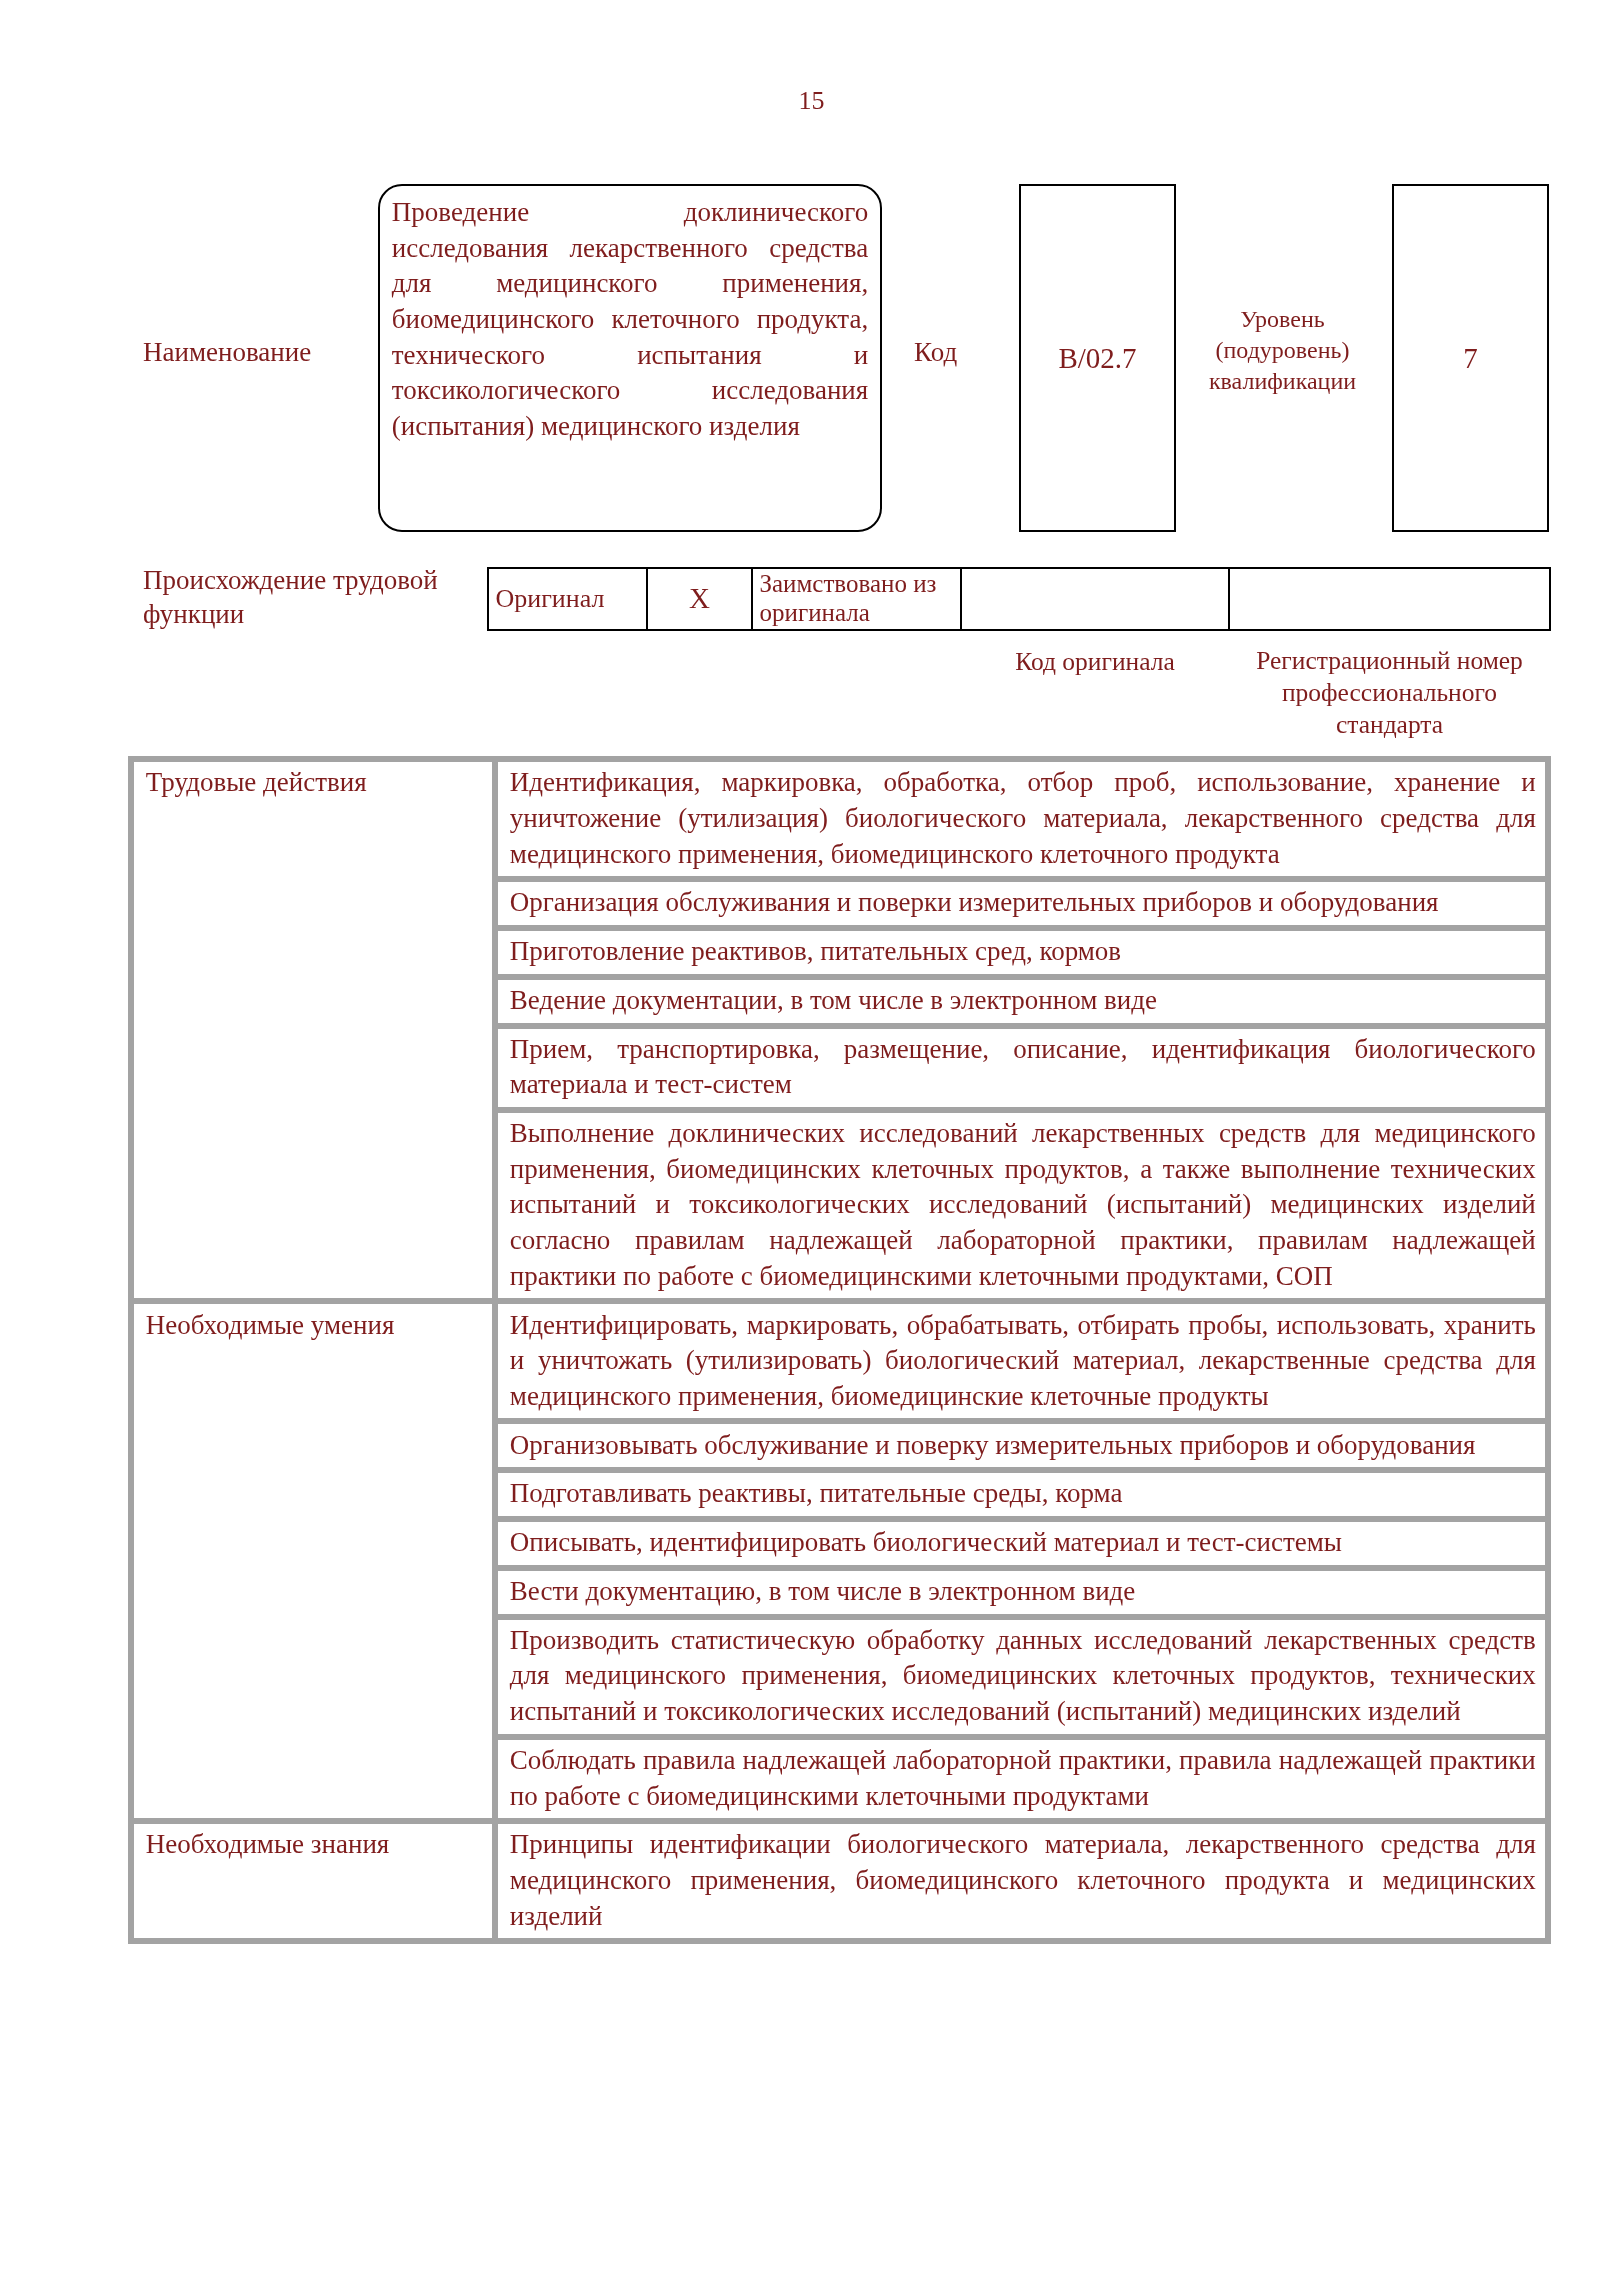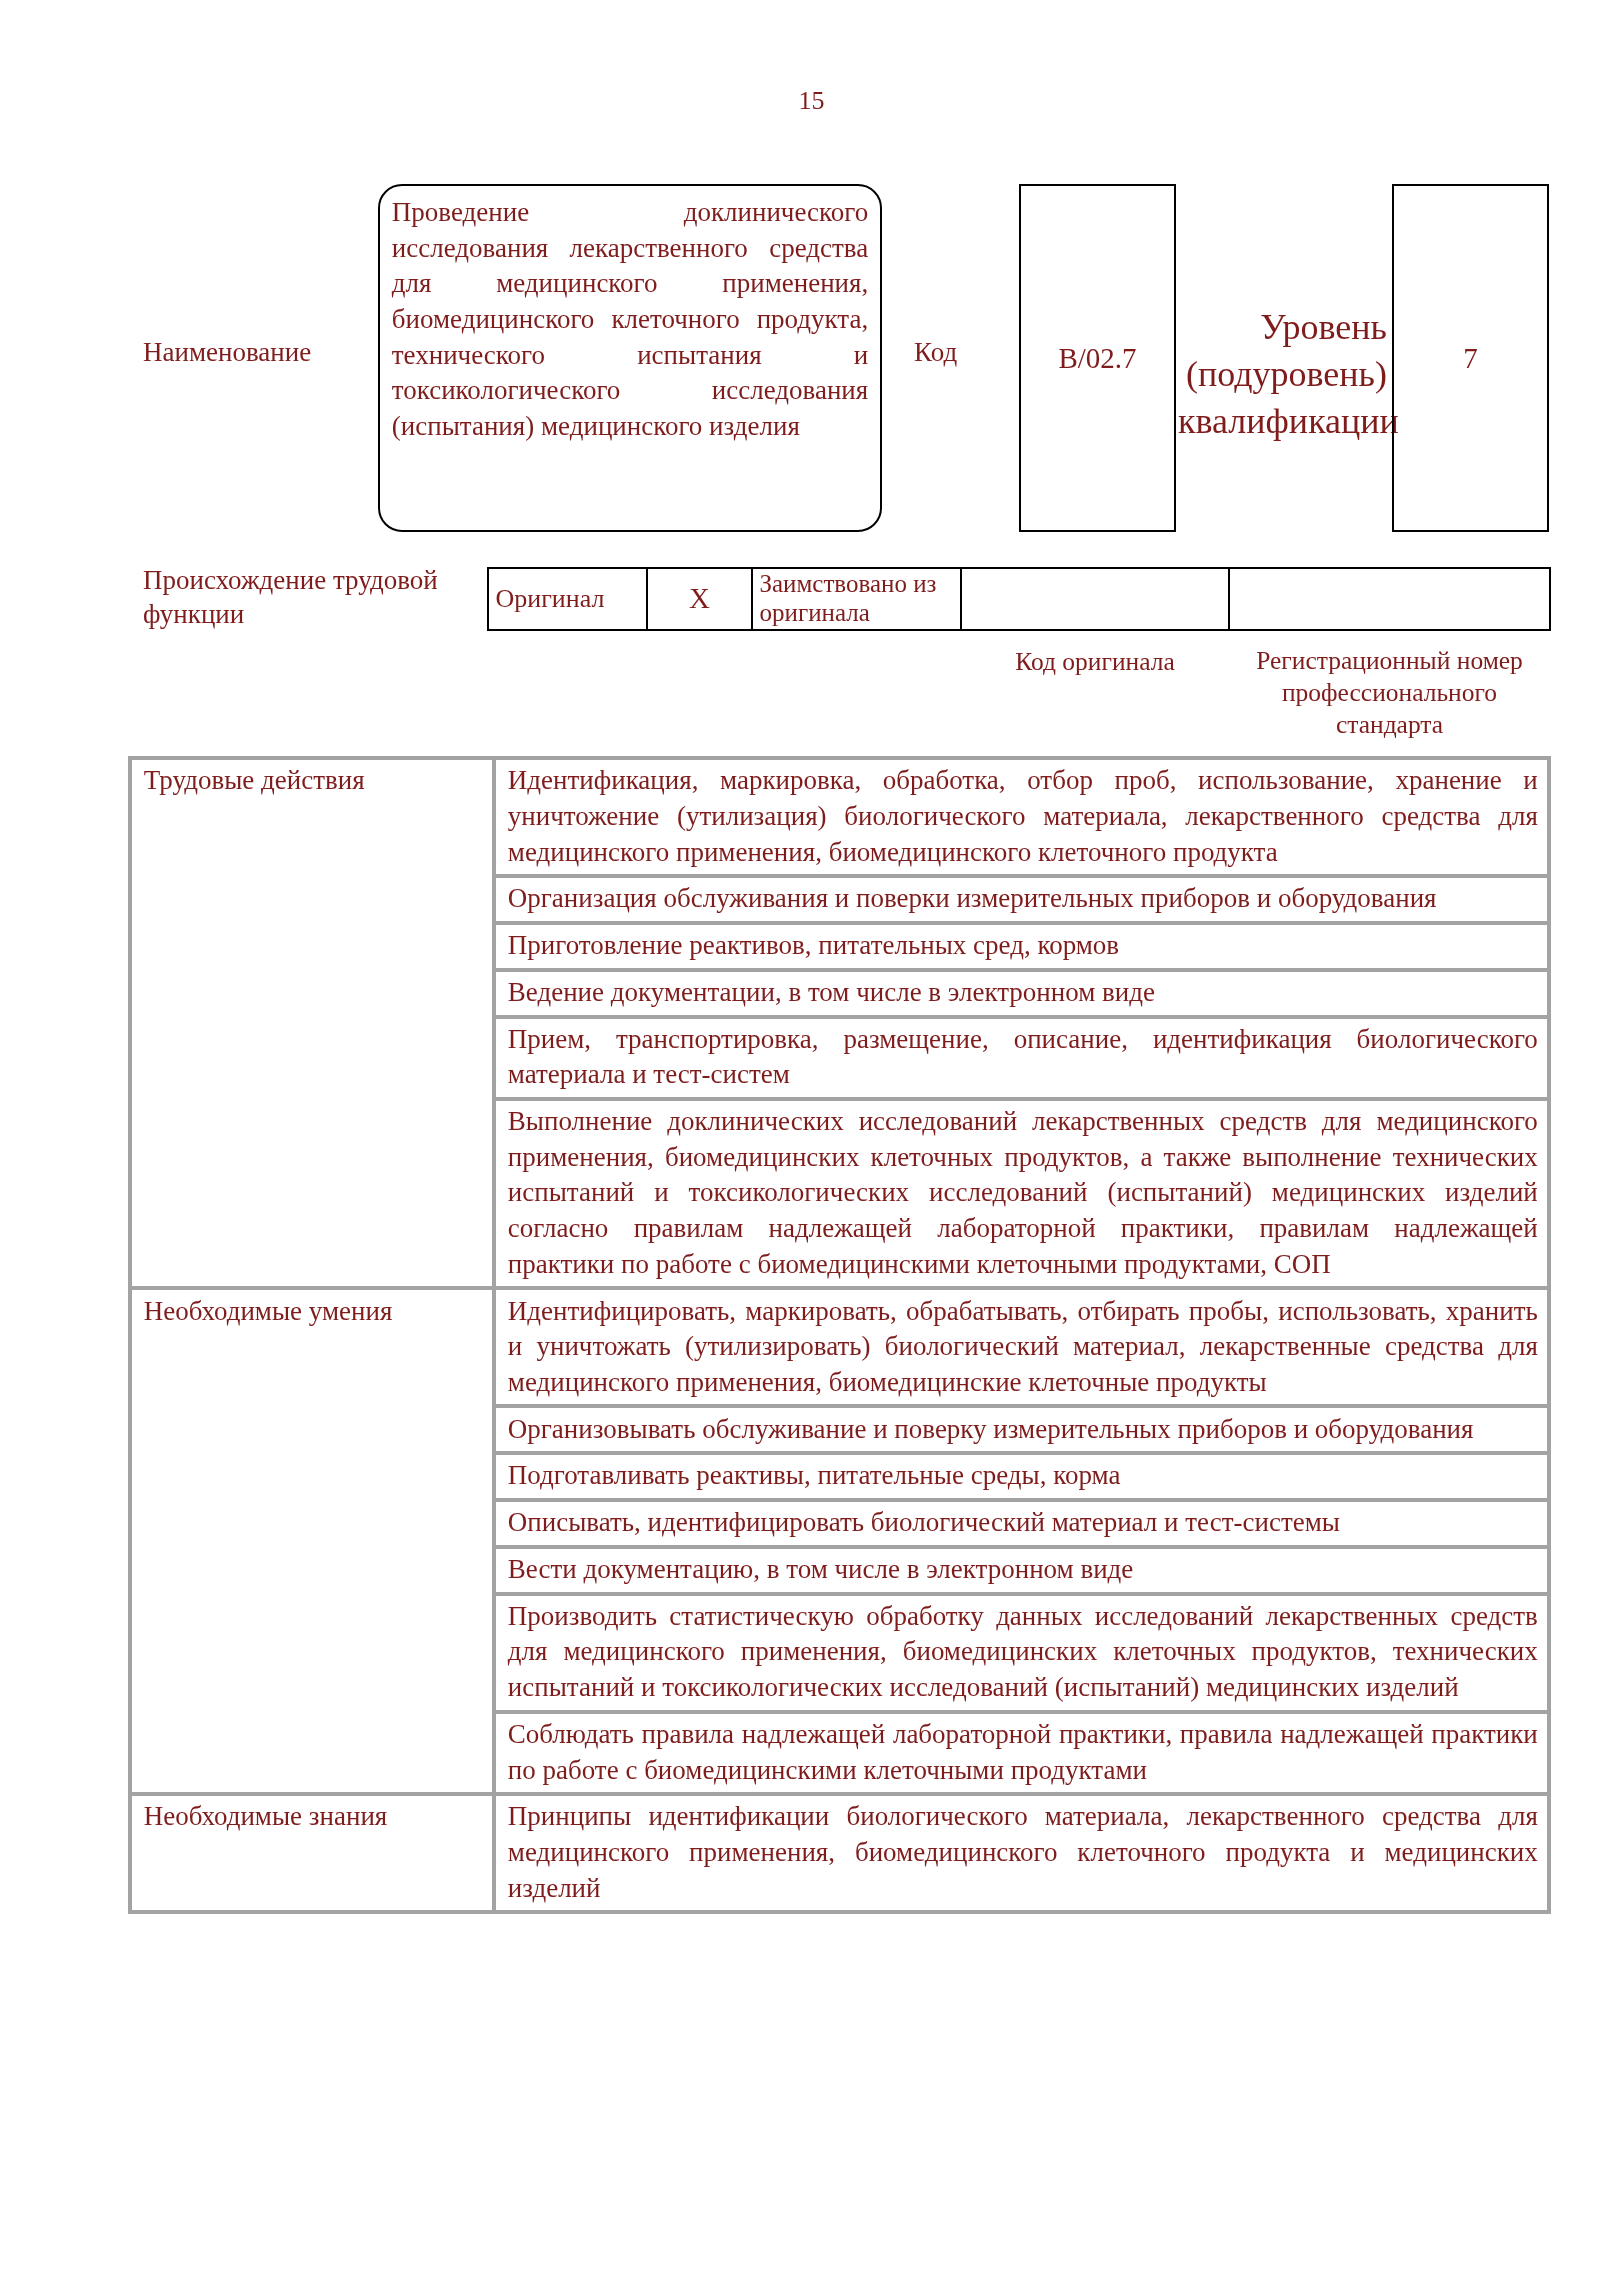--- a/index.html
+++ b/index.html
@@ -40,22 +40,22 @@
     border-radius: 24px;
   }
   .code-label { left: 914px; top: 335px; }
   .code-box {
     left: 1019px; top: 184px; width: 157px; height: 348px;
     display: flex; align-items: center; justify-content: center;
     font-size: 29px;
   }
   .level-label {
     left: 1178px; top: 304px; width: 209px;
-    text-align: right;
-    font-size: 36px;
+    text-align: center;
+    font-size: 24px;
     line-height: 1.3;
   }
   .level-box {
     left: 1392px; top: 184px; width: 157px; height: 348px;
     display: flex; align-items: center; justify-content: center;
     font-size: 29px;
   }
   .origin-label {
     left: 143px; top: 564px; width: 327px;
     line-height: 1.25;
@@ -91,21 +91,21 @@
     font-size: 25.5px;
     line-height: 1.25;
   }
   .main-table {
     position: absolute;
     left: 128px; top: 756px;
     width: 1423px;
     table-layout: fixed;
   }
   .main-table td {
-    border: 4px solid #a3a3a3;
+    border: 6px solid #a3a3a3;
     box-sizing: border-box;
     vertical-align: top;
     font-size: 27px;
     line-height: 1.32;
   }
   .main-table .label-cell {
     width: 364px;
     padding: 3.3px 6.5px 3.3px 11.8px;
     text-align: left;
   }

